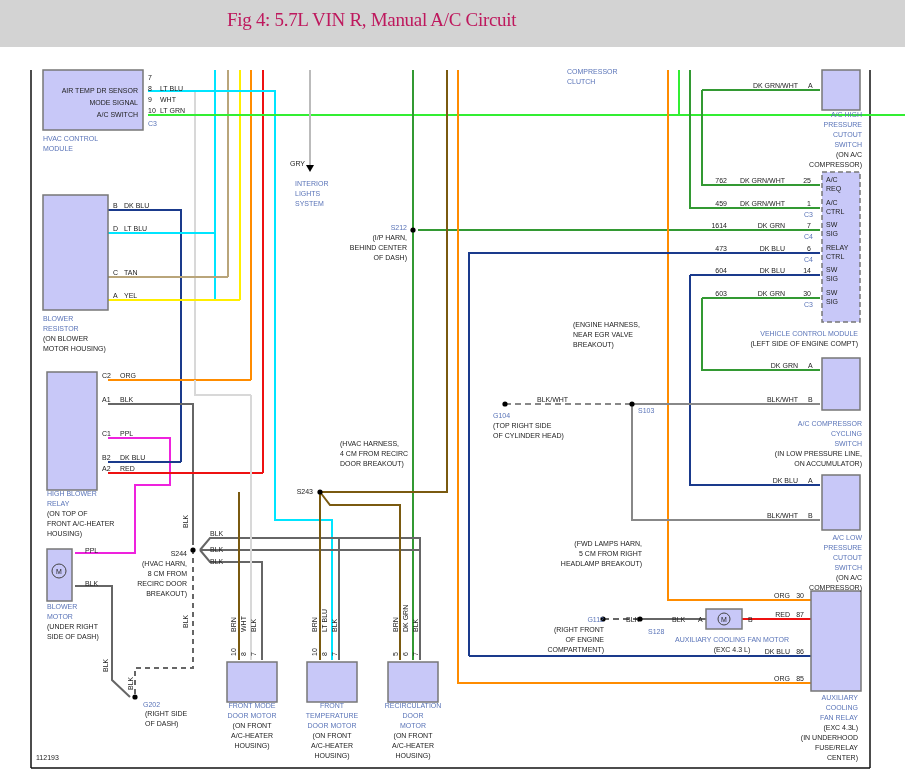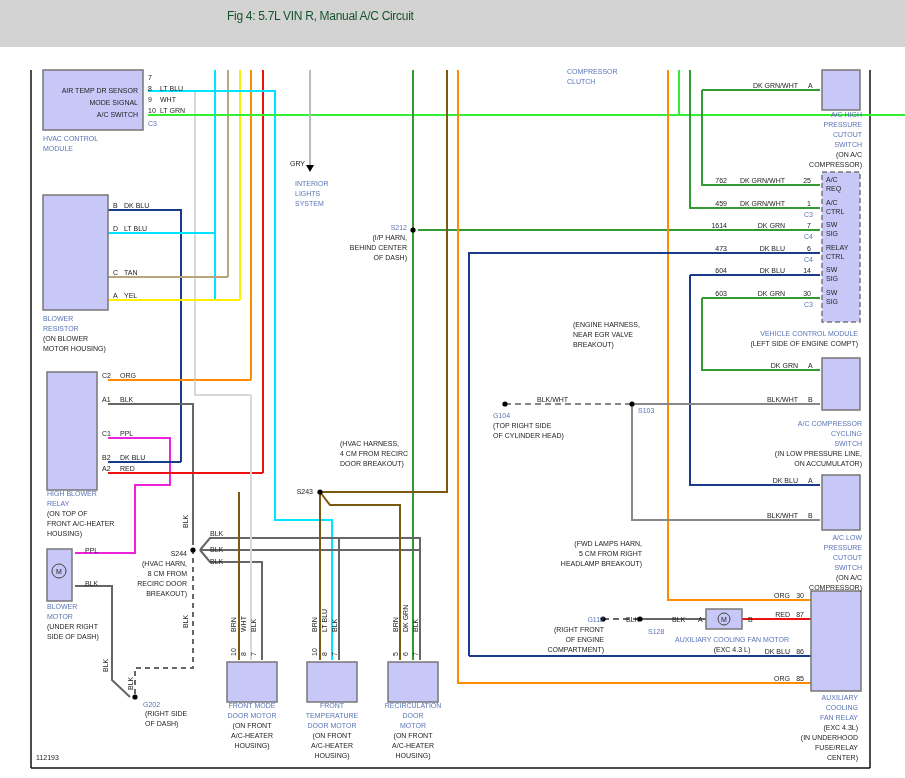--- a/index.html
+++ b/index.html
@@ -1,18 +1,18 @@
 <!DOCTYPE html>
 <html><head>
 <meta charset="utf-8">
 <style>
   html,body{margin:0;padding:0;background:#fff;}
   body{width:905px;height:778px;position:relative;overflow:hidden;font-family:"Liberation Sans",sans-serif;}
   #header{position:absolute;left:0;top:0;width:905px;height:47px;background:#d3d3d3;}
-  #title{position:absolute;left:227px;top:9px;font-size:12px;color:#14532d;font-family:Liberation Sans, sans-serif;letter-spacing:-0.3px;}
+  #title{position:absolute;left:227px;top:9px;font-size:19px;color:#be185d;font-family:Liberation Serif, serif;letter-spacing:-0.3px;}
   #diagram{position:absolute;left:0;top:0;}
   svg text{font-family:"Liberation Sans",sans-serif;}
   .lbl{font-size:7px;fill:#222;}
   .blue{font-size:7px;fill:#5a74b8;}
 </style>
 </head>
 <body>
 
 <div id="header">
   <div id="title">Fig 4: 5.7L VIN R, Manual A/C Circuit</div>

